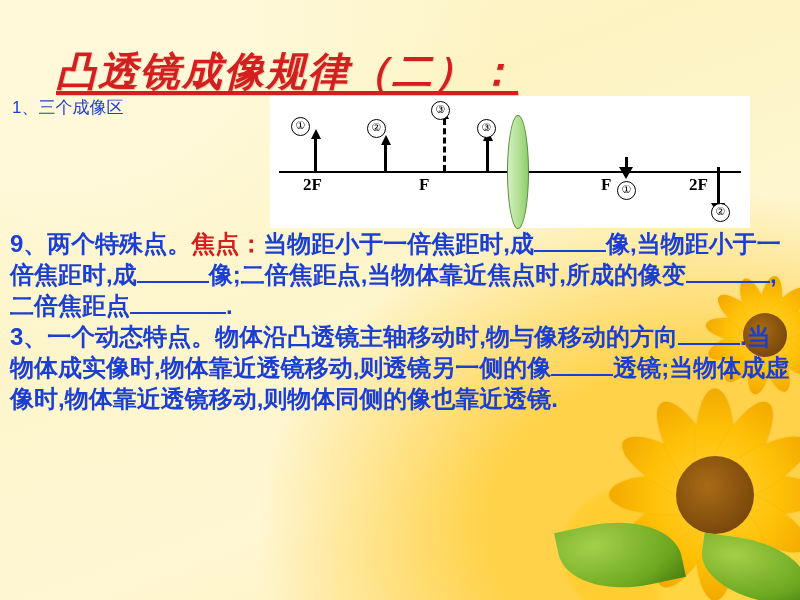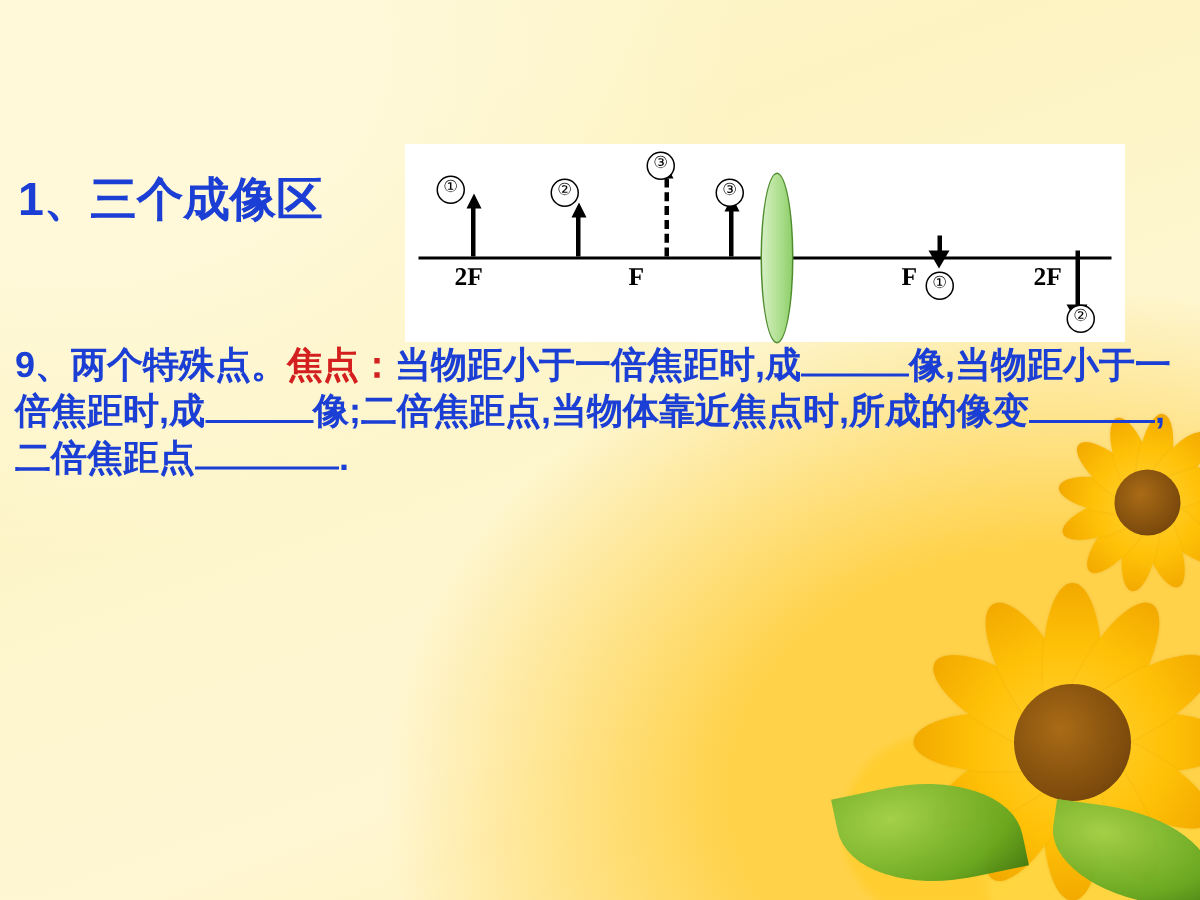--- a/index.html
+++ b/index.html
@@ -68,23 +68,23 @@
     letter-spacing: 2px;
     text-decoration: underline;
     text-underline-offset: 6px;
     white-space: nowrap;
     text-shadow: 1px 1px 0 rgba(120,0,0,0.18);
   }
 
   .line1 {
     position: absolute;
     left: 12px;
-    top: 112px;
-    font-size: 31px;
-    font-weight: bold;
+    top: 96px;
+    font-size: 17px;
+    font-weight: normal;
     color: #1b3fd4;
     white-space: nowrap;
   }
 
   .figure {
     position: absolute;
     left: 270px;
     top: 96px;
     width: 478px;
     height: 130px;
@@ -234,20 +234,21 @@
     <span style="transform: rotate(250deg)"></span>
     <span style="transform: rotate(280deg)"></span>
     <span style="transform: rotate(310deg)"></span>
     <span style="transform: rotate(340deg)"></span>
     <div class="core"></div>
   </div>
 
   <div class="leaf" style="left:560px; top:520px; width:120px; height:70px; transform: rotate(-12deg);"></div>
   <div class="leaf" style="left:700px; top:540px; width:110px; height:60px; transform: rotate(8deg);"></div>
 
+  <div class="title">凸透镜成像规律（二）：</div>
 
   <div class="line1">1、三个成像区</div>
 
   <div class="figure">
     <div class="fig-axis"></div>
     <div class="lens"></div>
 
     <div class="obj" style="left:40px; height:42px;">
       <div class="shaft" style="height:34px;"></div>
       <div class="head"></div>
@@ -285,15 +286,18 @@
     <div class="circ-num" style="left:160px; top:4px;">③</div>
     <div class="circ-num" style="left:206px; top:22px;">③</div>
     <div class="circ-num" style="left:346px; top:84px;">①</div>
     <div class="circ-num" style="left:440px; top:106px;">②</div>
   </div>
 
   <div class="body-text">
     <p>
       <span>9、两个特殊点。</span><span class="red">焦点：</span><span>当物距小于一倍焦距时,成</span><span class="blank b2"></span><span>像,当物距小于一倍焦距时,成</span><span class="blank b2"></span><span>像;二倍焦距点,当物体靠近焦点时,所成的像变</span><span class="blank b3"></span><span>,二倍焦距点</span><span class="blank b4"></span><span>.</span>
     </p>
+    <p>
+      <span>3、一个动态特点。</span><span>物体沿凸透镜主轴移动时,物与像移动的方向</span><span class="blank b1"></span><span>.当物体成实像时,物体靠近透镜移动,则透镜另一侧的像</span><span class="blank b1"></span><span>透镜;当物体成虚像时,物体靠近透镜移动,则物体同侧的像也靠近透镜.</span>
+    </p>
   </div>
 
 </div>
 
 </body></html>

